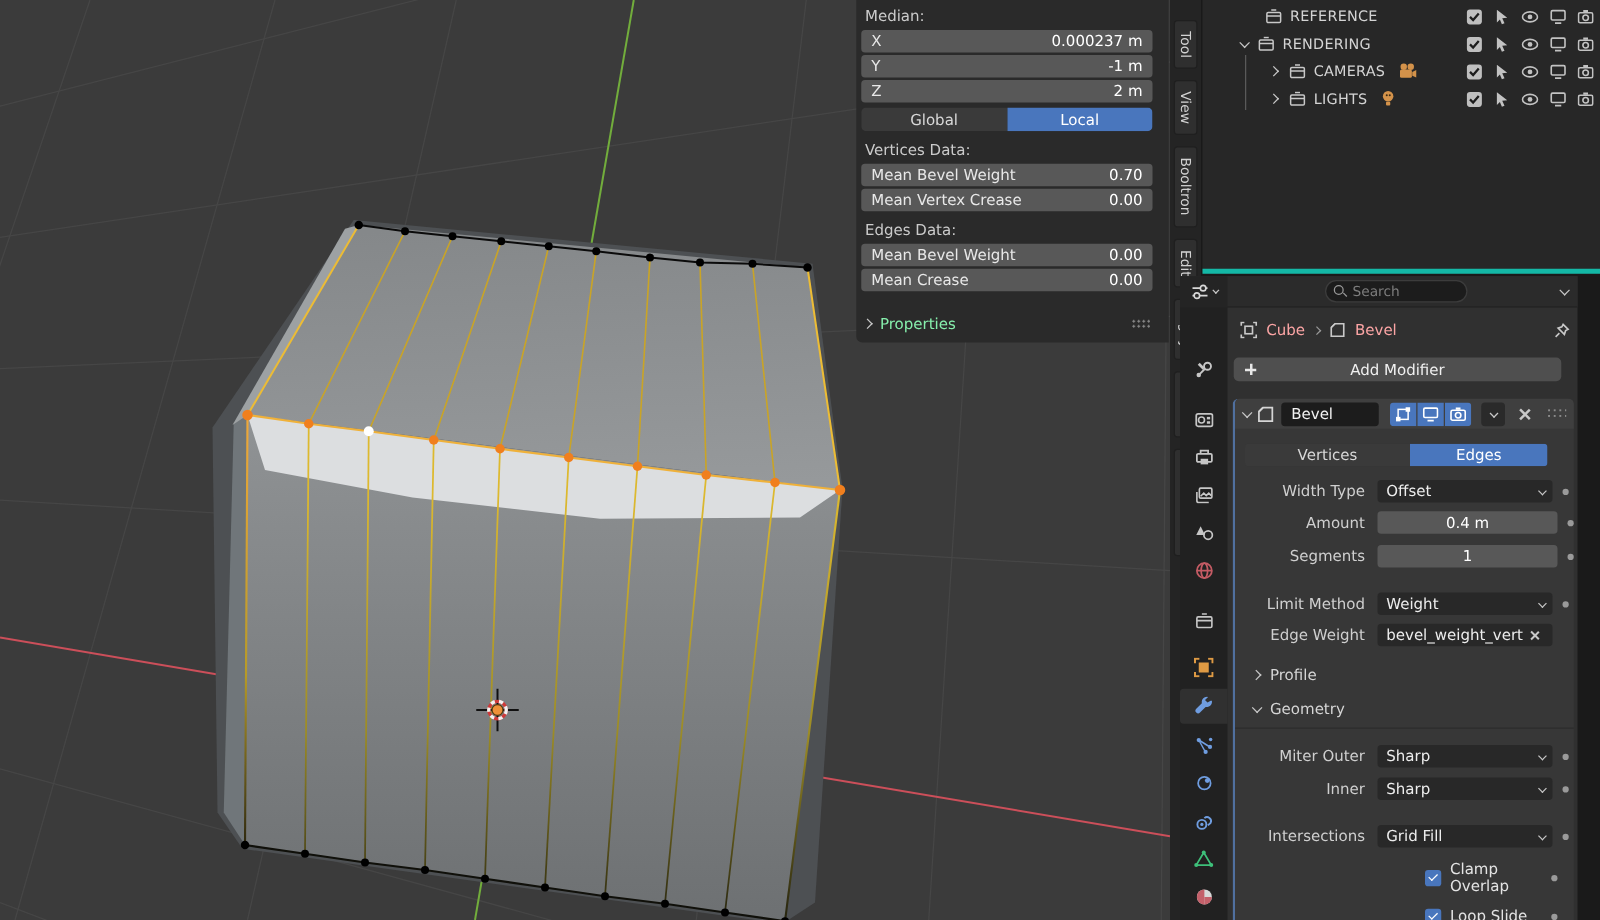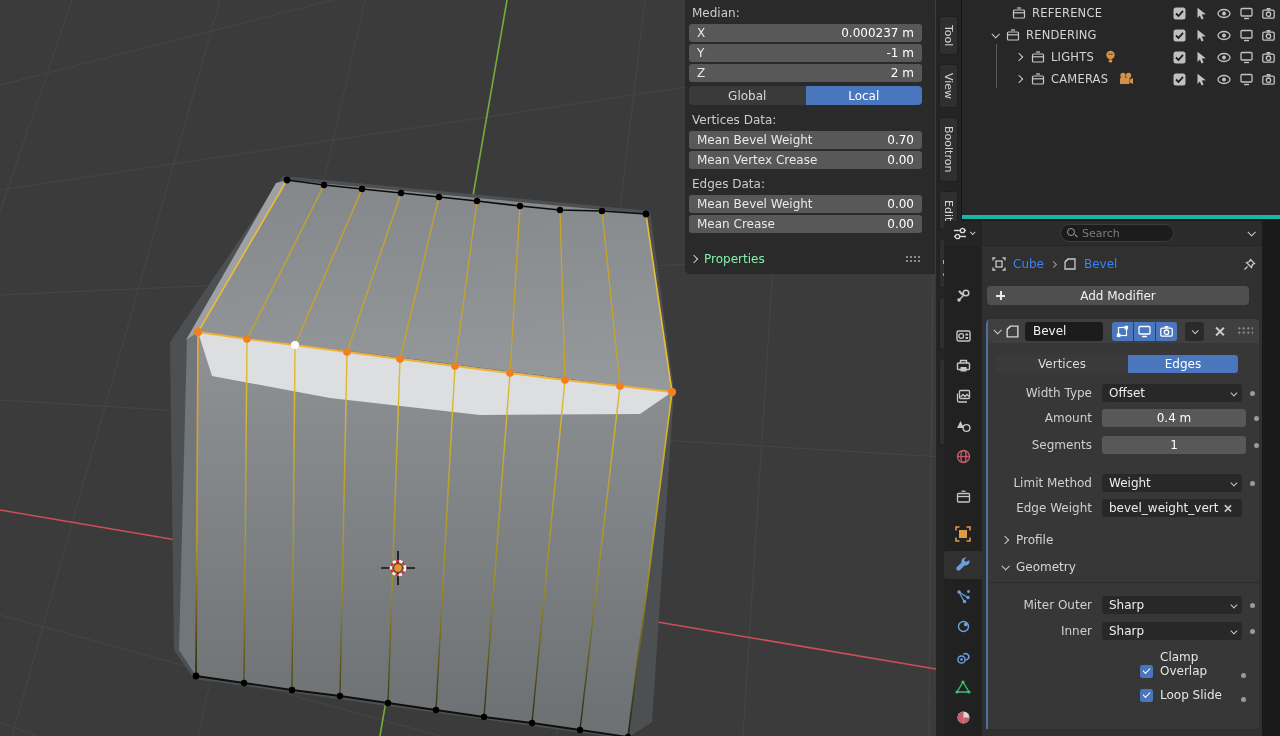--- a/index.html
+++ b/index.html
@@ -69,21 +69,21 @@
   .search-wrap input::placeholder { color:#7d7d7d; }
   .mag { position:relative; width:10px; height:10px; flex:none; }
   .mag::before { content:""; position:absolute; left:0; top:0; width:6px; height:6px; border:1.4px solid #9a9a9a; border-radius:50%; }
   .mag::after  { content:""; position:absolute; left:6.5px; top:6.5px; width:3.5px; height:1.4px; background:#9a9a9a; transform:rotate(45deg); }
   .hdr-menu { margin-left:auto; margin-right:8px; }
   #props-body { display:flex; height:490px; }
   #ptabs { width:38px; background:#212121; position:relative; }
   .ptab { position:absolute; left:0; width:38px; height:28px; display:flex; align-items:center; justify-content:center; }
   .ptab.sel { background:#303030; border-radius:3px 0 0 3px; }
   #pcontent { width:280px; position:relative; }
-  .crumb { display:flex; align-items:center; height:20px; margin:8px 6px 0 10px; gap:7px; color:#3b82f6; }
+  .crumb { display:flex; align-items:center; height:20px; margin:8px 6px 0 10px; gap:7px; color:#fca5a5; }
   .crumb .sep { width:5px; height:5px; border-right:1.4px solid #9a9a9a; border-bottom:1.4px solid #9a9a9a; transform:rotate(-45deg); }
   .addmod {
     margin:12px 13px 0 5px; height:19px; background:#4f4f4f; border-radius:4px;
     position:relative; display:flex; align-items:center; justify-content:center; color:#f0f0f0; font-size:12px;
   }
   .plus { position:absolute; left:9px; width:9px; height:9px; }
   .plus::before { content:""; position:absolute; left:0; top:4px; width:9px; height:1.6px; background:#e8e8e8; }
   .plus::after  { content:""; position:absolute; left:4px; top:0; width:1.6px; height:9px; background:#e8e8e8; }
   
   #modpanel {
@@ -101,21 +101,21 @@
   .seg2 { display:flex; margin:12px 0 0 8px; width:242px; height:18px; border-radius:3px; overflow:hidden; }
   .seg2 > div { display:flex; align-items:center; justify-content:center; font-size:12px; }
   .prow { display:flex; align-items:center; margin-top:8px; }
   .prow .plabel { width:104px; text-align:right; margin-right:10px; color:#cfcfcf; font-size:12px; flex:none; }
   .dd { width:140px; height:18px; background:#282828; border-radius:3px; display:flex; align-items:center; padding:0 7px; color:#ededed; }
   .dd .ddv { font-size:12px; } .dd .cv { margin-left:auto; }
   .numf { width:157px; height:18px; background:#585858; border-radius:3px; display:flex; align-items:center; justify-content:center; color:#fff; font-size:12px; }
   .decor { width:5px; height:5px; border-radius:50%; background:#9a9a9a; margin-left:8px; flex:none; }
   .subhdr { display:flex; align-items:center; gap:8px; margin:16px 0 0 14px; color:#d5d5d5; font-size:12px; }
   .divider { height:1px; background:#2c2c2c; margin-top:8px; }
-  .chkrow { display:flex; align-items:flex-end; margin:10px 0 0 114px;padding-left:38px; }
+  .chkrow { display:flex; align-items:center; margin:10px 0 0 114px;padding-left:38px; }
   .chk { width:13px; height:13px; background:#4976bd; border-radius:2.5px; position:relative; flex:none; }
   .chk::after { content:""; position:absolute; left:3px; top:3.2px; width:6px; height:3px; border-left:1.8px solid #fff; border-bottom:1.8px solid #fff; transform:rotate(-45deg); }
   .chkrow .clabel { margin-left:7px; color:#e4e4e4; font-size:12px; }
   .chkrow .decor { margin-left:auto; margin-right:13px; }
   .prow .decor { margin-left:8px; }
   .mod-grip { margin-left:auto; width:16px; height:10px;
     background-image:radial-gradient(#8b8b8b 1px, transparent 1.1px); background-size:4.5px 4.5px; }
 </style>
 </head>
 <body>
@@ -390,28 +390,28 @@
 
     <div class="out-row" style="padding-left:54px">
       <span class="cv cv-right" style="margin-right:9px"></span>
       <svg width="14" height="13" viewBox="0 0 14 13">
           <g stroke="#c8c8c8" stroke-width="1.2" fill="none">
             <rect x="1.5" y="3" width="11" height="8" rx="1"></rect>
             <line x1="1.5" y1="5.8" x2="12.5" y2="5.8"></line>
             <line x1="5" y1="1" x2="9" y2="1"></line>
           </g>
         </svg>
-      <span class="lbl">LIGHTS</span>
-      <svg width="13" height="14" viewBox="0 0 13 14" style="margin-left:10px">
+      <span class="lbl">CAMERAS</span>
+      <svg width="16" height="14" viewBox="0 0 16 14" style="margin-left:10px">
           <g fill="#d3924a">
-            <circle cx="6.5" cy="5" r="4.2"></circle>
-            <rect x="4.8" y="9.4" width="3.4" height="3" rx="0.8"></rect>
+            <circle cx="5" cy="3.4" r="2.6"></circle>
+            <circle cx="10.6" cy="3.4" r="2.6"></circle>
+            <rect x="2" y="5.6" width="9.5" height="6.5" rx="1.2"></rect>
+            <path d="M11.8 7.5 L15 6 V12 L11.8 10.5 Z"></path>
           </g>
-          <circle cx="5.4" cy="4.2" r="0.8" fill="#3a2a12"></circle>
-          <circle cx="7.8" cy="4.2" r="0.8" fill="#3a2a12"></circle>
         </svg>
       <div class="out-toggles">
         <svg width="13" height="13" viewBox="0 0 13 13">
             <rect x="0.5" y="0.5" width="12" height="12" rx="2.5" fill="#bfbfbf"></rect>
             <path d="M3 6.5 L5.5 9 L10 3.8" stroke="#1d1d1d" stroke-width="1.8" fill="none"></path>
           </svg>
         <svg width="13" height="13" viewBox="0 0 13 13">
             <path d="M2.5 0.8 L10.8 7.2 L6.8 7.6 L8.6 11.6 L6.5 12.4 L4.9 8.6 L2.5 11 Z" fill="#c2c2c2"></path>
           </svg>
         <svg width="14" height="13" viewBox="0 0 14 13">
@@ -432,28 +432,28 @@
 
     <div class="out-row" style="padding-left:54px">
       <span class="cv cv-right" style="margin-right:9px"></span>
       <svg width="14" height="13" viewBox="0 0 14 13">
           <g stroke="#c8c8c8" stroke-width="1.2" fill="none">
             <rect x="1.5" y="3" width="11" height="8" rx="1"></rect>
             <line x1="1.5" y1="5.8" x2="12.5" y2="5.8"></line>
             <line x1="5" y1="1" x2="9" y2="1"></line>
           </g>
         </svg>
-      <span class="lbl">CAMERAS</span>
-      <svg width="16" height="14" viewBox="0 0 16 14" style="margin-left:10px">
+      <span class="lbl">LIGHTS</span>
+      <svg width="13" height="14" viewBox="0 0 13 14" style="margin-left:10px">
           <g fill="#d3924a">
-            <circle cx="5" cy="3.4" r="2.6"></circle>
-            <circle cx="10.6" cy="3.4" r="2.6"></circle>
-            <rect x="2" y="5.6" width="9.5" height="6.5" rx="1.2"></rect>
-            <path d="M11.8 7.5 L15 6 V12 L11.8 10.5 Z"></path>
+            <circle cx="6.5" cy="5" r="4.2"></circle>
+            <rect x="4.8" y="9.4" width="3.4" height="3" rx="0.8"></rect>
           </g>
+          <circle cx="5.4" cy="4.2" r="0.8" fill="#3a2a12"></circle>
+          <circle cx="7.8" cy="4.2" r="0.8" fill="#3a2a12"></circle>
         </svg>
       <div class="out-toggles">
         <svg width="13" height="13" viewBox="0 0 13 13">
             <rect x="0.5" y="0.5" width="12" height="12" rx="2.5" fill="#bfbfbf"></rect>
             <path d="M3 6.5 L5.5 9 L10 3.8" stroke="#1d1d1d" stroke-width="1.8" fill="none"></path>
           </svg>
         <svg width="13" height="13" viewBox="0 0 13 13">
             <path d="M2.5 0.8 L10.8 7.2 L6.8 7.6 L8.6 11.6 L6.5 12.4 L4.9 8.6 L2.5 11 Z" fill="#c2c2c2"></path>
           </svg>
         <svg width="14" height="13" viewBox="0 0 14 13">
@@ -748,20 +748,28 @@
             <span class="decor"></span>
           </div>
           <div class="prow" style="margin-top:8px">
             <span class="plabel">Inner</span>
             <div class="dd">
                 <span class="ddv">Sharp</span>
                 <span class="cv cv-down" style="width:4.5px;height:4.5px"></span>
               </div>
             <span class="decor"></span>
           </div>
+          <div class="prow" style="margin-top:20px">
+            <span class="plabel">Intersections</span>
+            <div class="dd">
+                <span class="ddv">Grid Fill</span>
+                <span class="cv cv-down" style="width:4.5px;height:4.5px"></span>
+              </div>
+            <span class="decor"></span>
+          </div>
           <div class="chkrow">
             <span class="chk"></span>
             <span class="clabel">Clamp Overlap</span>
             <span class="decor"></span>
           </div>
           <div class="chkrow">
             <span class="chk"></span>
             <span class="clabel">Loop Slide</span>
             <span class="decor"></span>
           </div>

